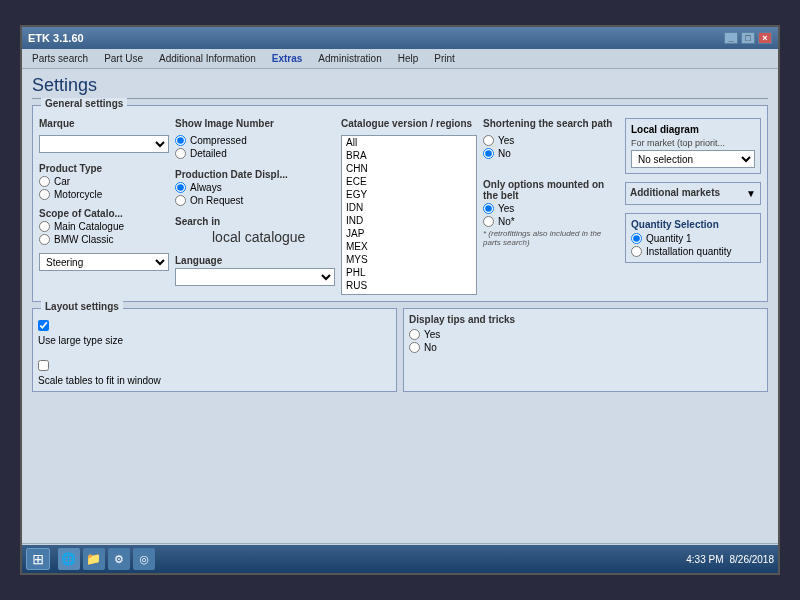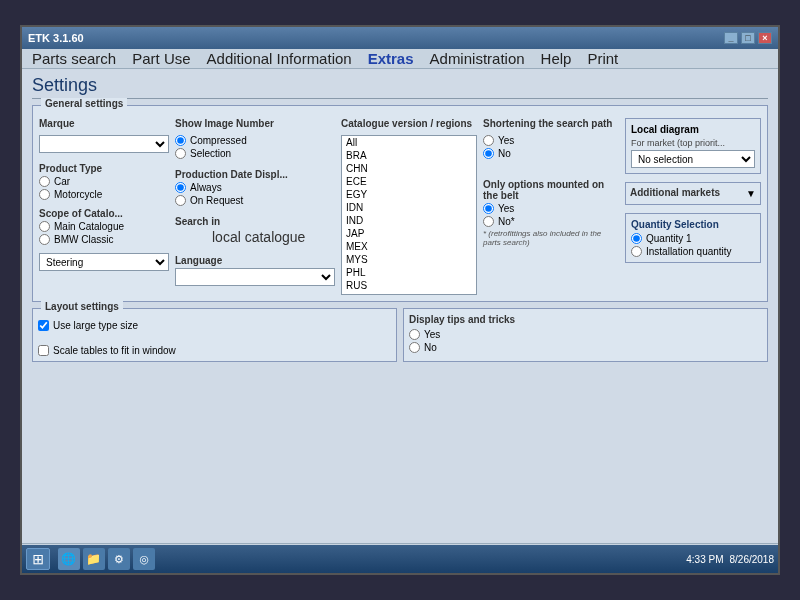--- a/index.html
+++ b/index.html
@@ -68,21 +68,21 @@
       background: #c8d4e0;
       height: 20px;
       display: flex;
       align-items: center;
       padding: 0 4px;
       border-bottom: 1px solid #9aacbc;
       gap: 4px;
     }
     .menu-item {
       padding: 2px 6px;
-      font-size: 15px;
+      font-size: 10px;
       cursor: pointer;
       color: #222;
     }
     .menu-item.active { color: #2244aa; font-weight: bold; }
 
     
     .page-content {
       padding: 6px 10px;
       background: #d0dae6;
       height: calc(100% - 42px - 30px);
@@ -164,20 +164,21 @@
     .radio-item input[type="radio"] {
       width: 11px;
       height: 11px;
       margin: 0;
     }
 
     .checkbox-item {
       display: flex;
       gap: 4px;
       font-size: 10px;
+      flex-direction: column;
     }
     .checkbox-item input[type="checkbox"] {
       width: 11px;
       height: 11px;
       margin: 0;
     }
 
     
     .catalogue-list {
       border: 1px solid #8899aa;
@@ -392,21 +393,21 @@
 
           <div class="settings-col">
             <div class="field-label">Show Image Number</div>
             <div class="radio-group">
               <label class="radio-item">
                 <input type="radio" name="show_image" checked="" style="">
                 <span>Compressed</span>
               </label>
               <label class="radio-item">
                 <input type="radio" name="show_image" style="">
-                <span>Selection</span>
+                <span>Detailed</span>
               </label>
             </div>
 
             <div style="margin-top:6px;">
               <div class="field-label">Production Date Displ...</div>
               <div class="radio-group">
                 <label class="radio-item">
                   <input type="radio" name="prod_date" checked="" style="">
                   <span>Always</span>
                 </label>

